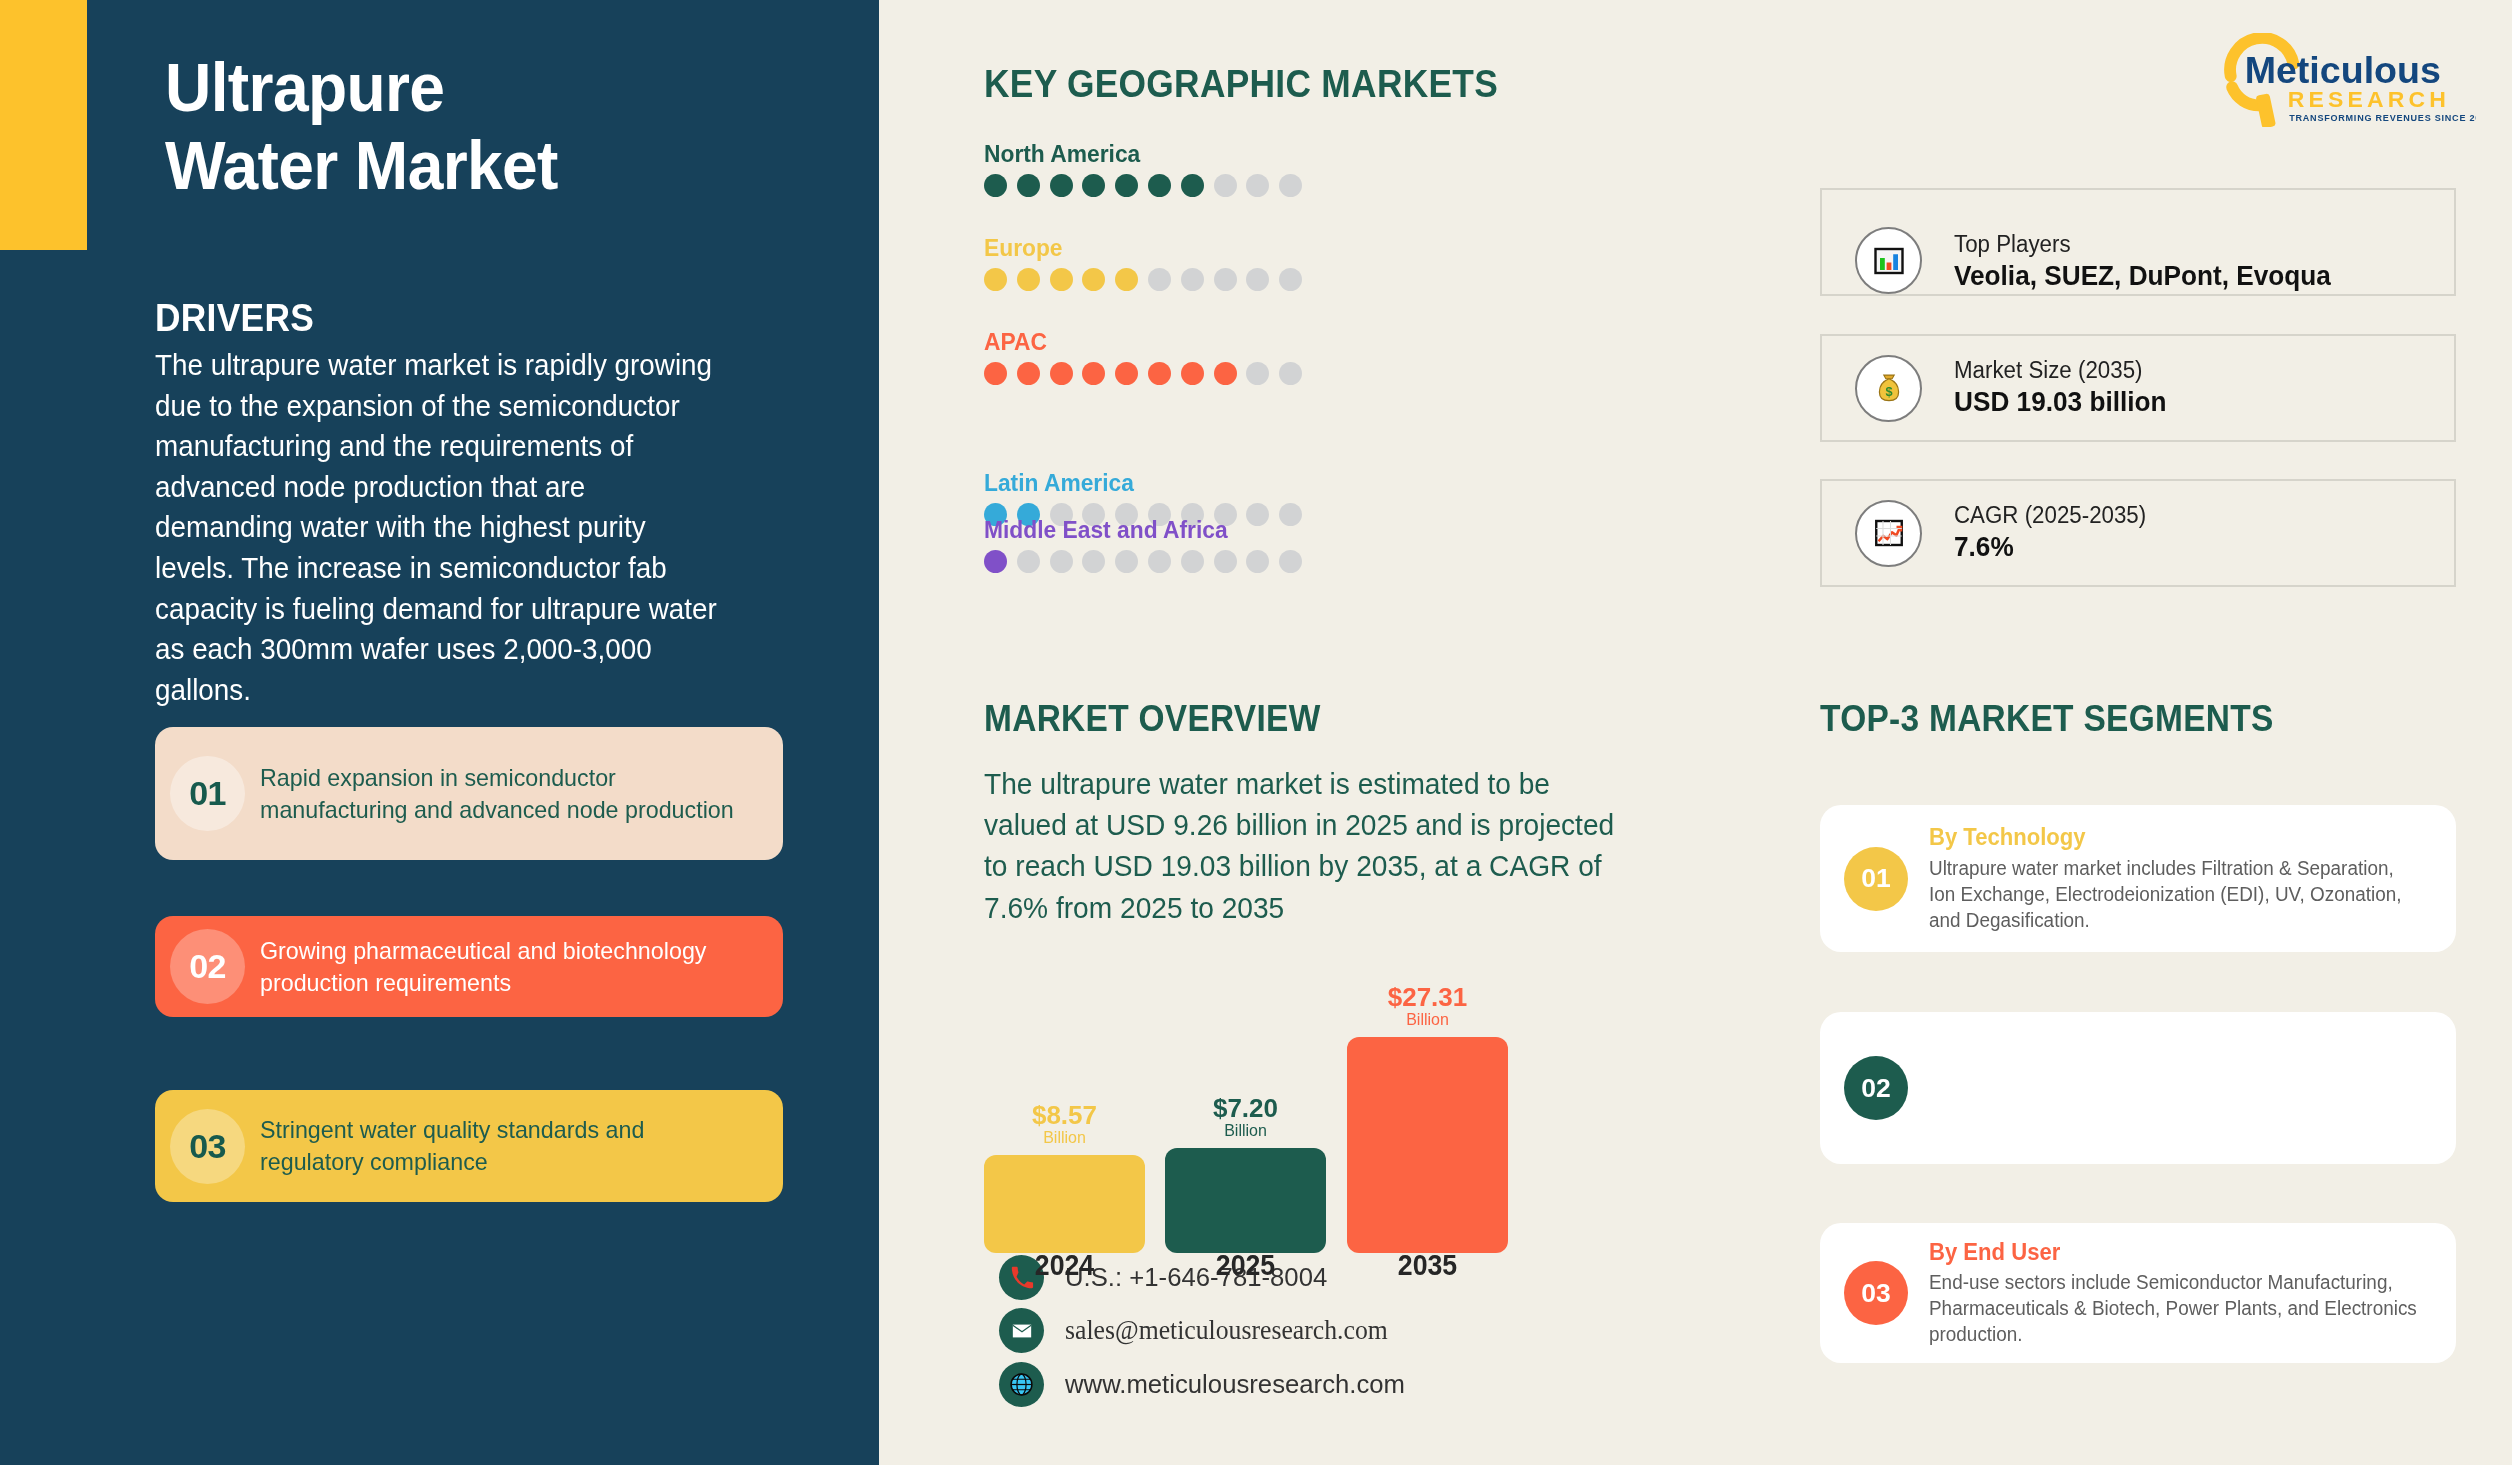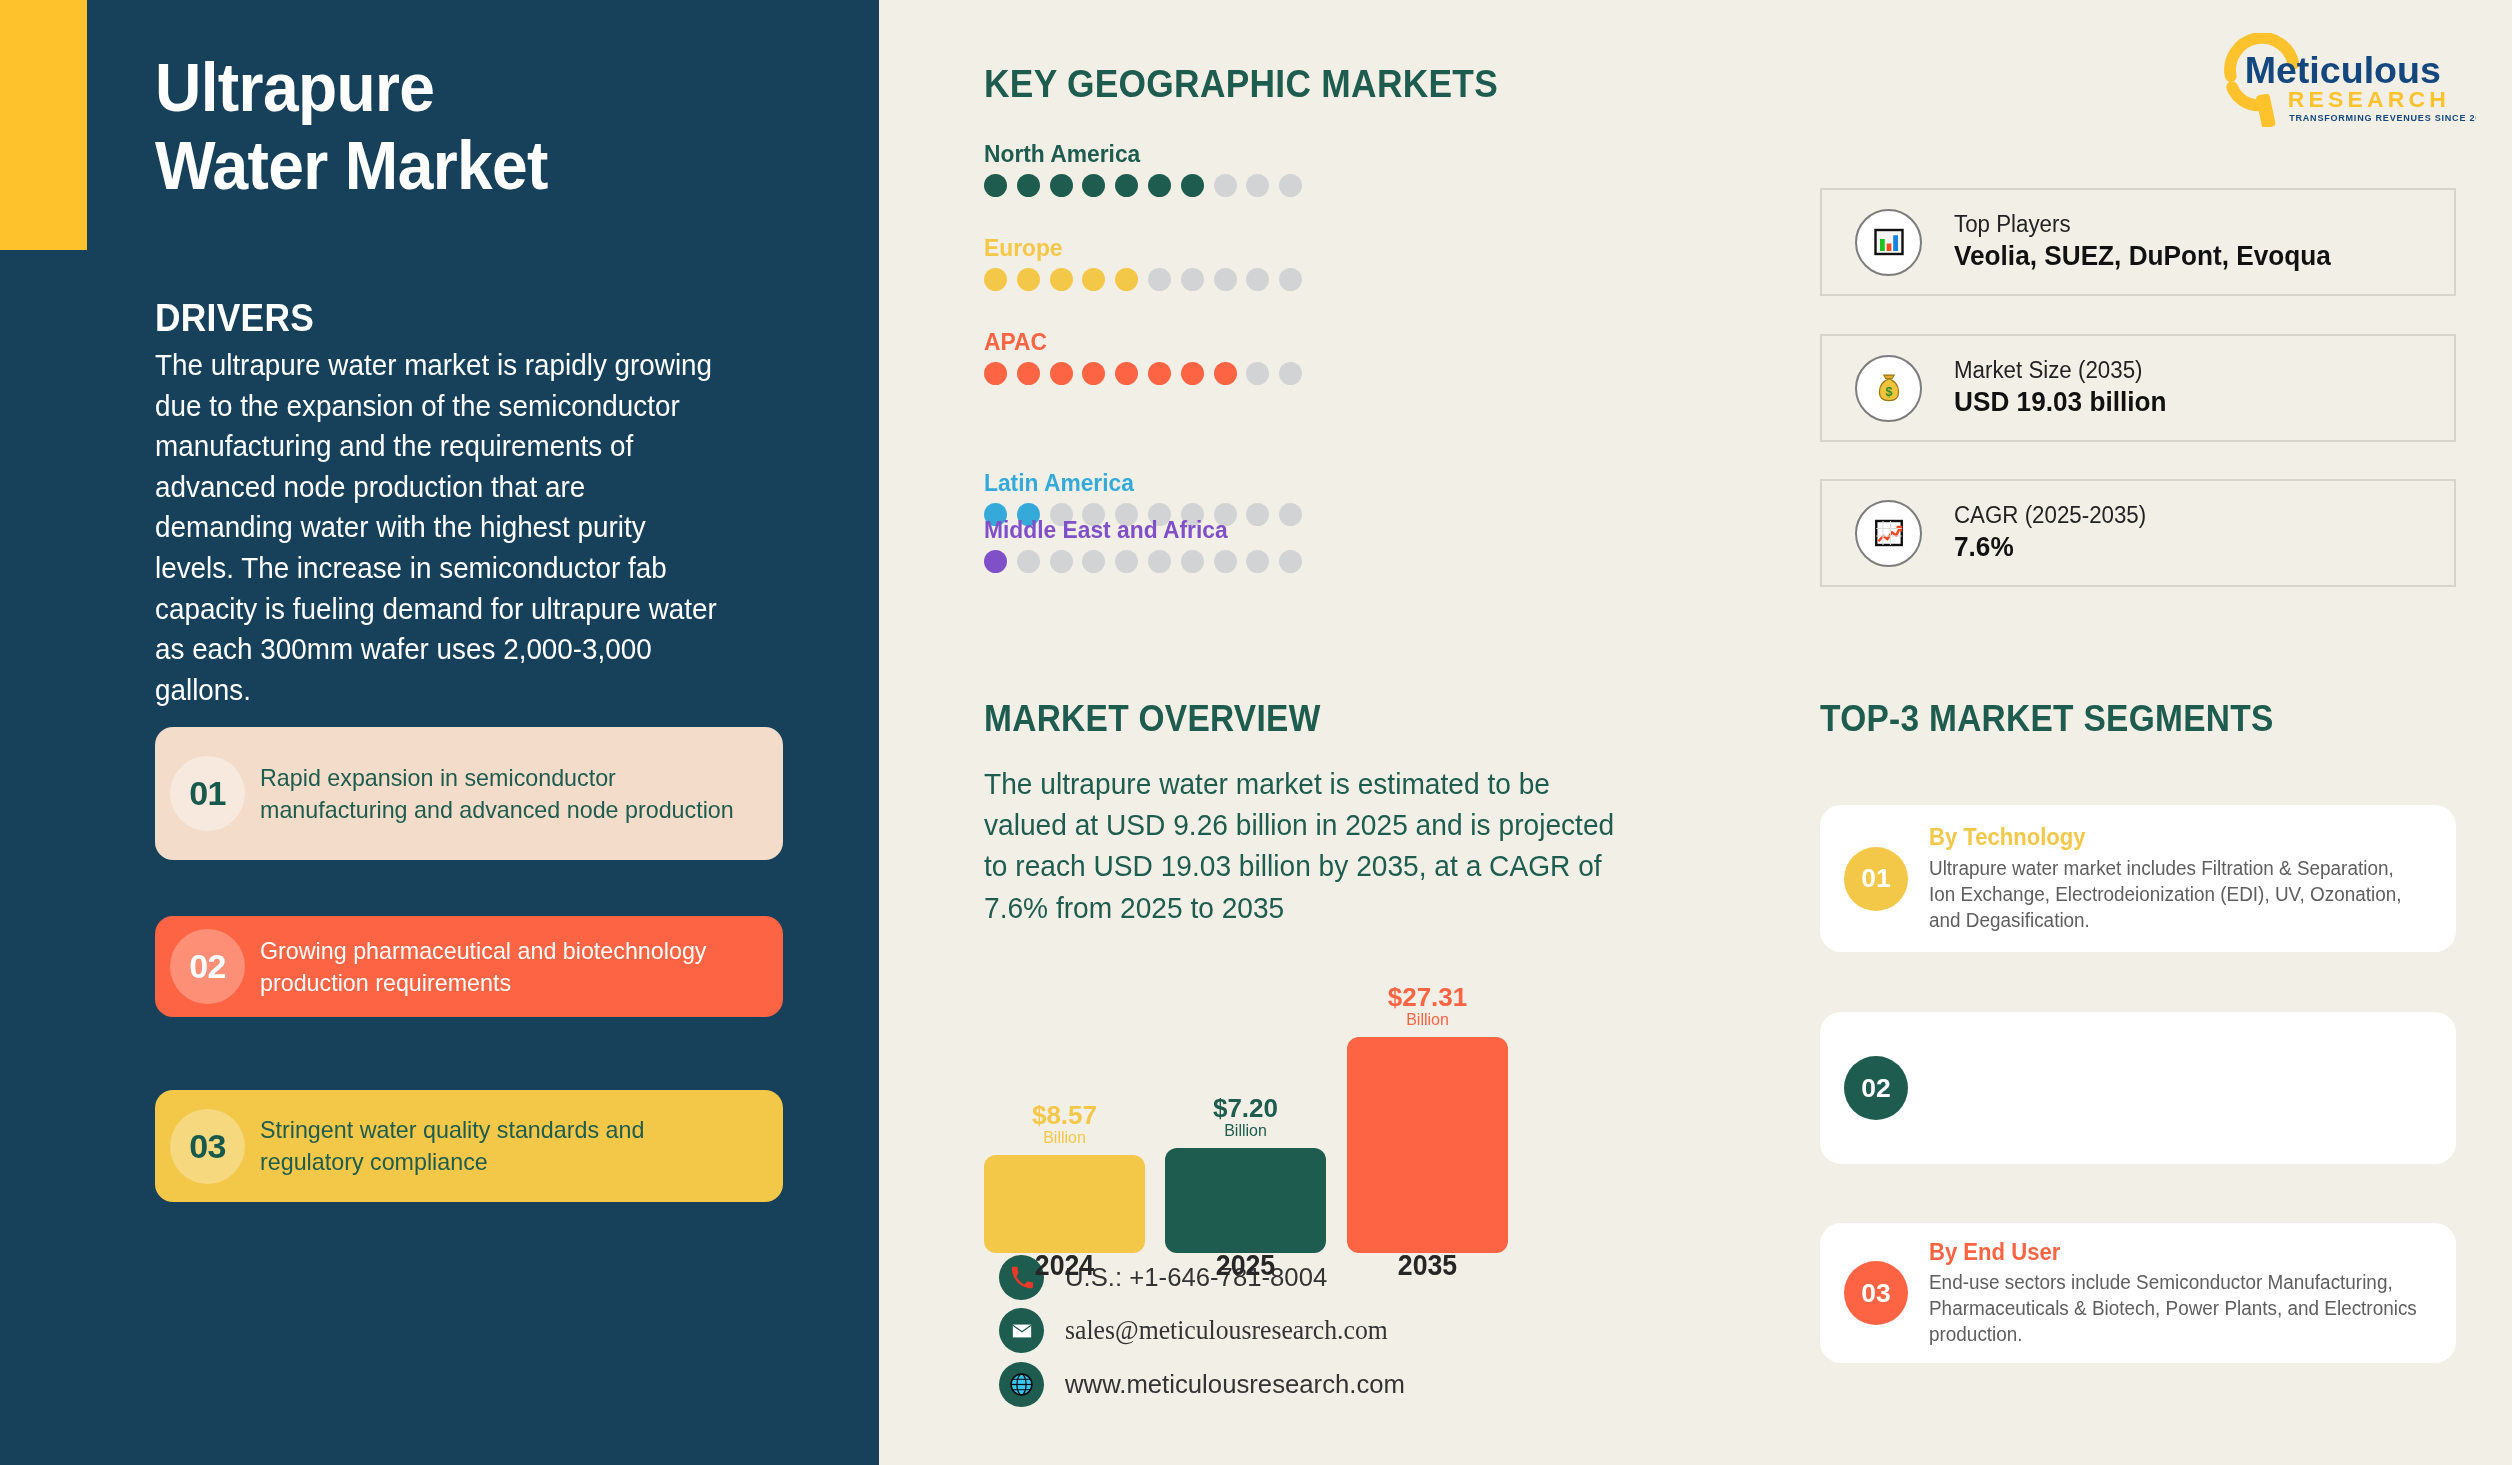--- a/index.html
+++ b/index.html
@@ -14,21 +14,21 @@
   
   #left-panel{
     position:absolute; left:0; top:0; width:879px; height:1465px;
     background:#17415a;
   }
   #accent-bar{
     position:absolute; left:0; top:0; width:87px; height:250px;
     background:#fdc22c;
   }
   #title-block{
-    position:absolute; left:155px; top:49px; width:663px;
+    position:absolute; left:165px; top:49px; width:663px;
   }
   .title-line{
     font-family:"Liberation Sans", sans-serif;
     font-weight:bold; font-size:69px; line-height:1.13;
     color:#ffffff; letter-spacing:-0.7px;
     transform:scaleX(0.93); transform-origin:left center;
   }
   #drivers-heading{
     position:absolute; left:155px; top:297px;
     font-size:38px; font-weight:bold; color:#ffffff;
@@ -134,21 +134,21 @@
   #contact-row-2{ top:1362px; }
 
   
   #logo{ position:absolute; left:2211px; top:33px; width:265px; height:94px; }
 
   .stat-card{
     position:absolute; left:1820px; width:636px;
     border:2.1px solid #d6d4cb; background:#f2efe6;
     display:flex; align-items:center; padding-left:33px;
   }
-  #stat-card-0{ top:188px; height:108px; }
+  #stat-card-0{ top:188px; height:108px;align-items:flex-end; }
   #stat-card-1{ top:334px; height:108px; }
   #stat-card-2{ top:479px; height:108px; }
   .stat-icon{
     width:67px; height:67px; border-radius:50%; background:#ffffff;
     border:2.8px solid #7d7d7d; flex:0 0 67px;
     display:flex; align-items:center; justify-content:center;
     font-size:33px; line-height:1;
   }
   .stat-texts{ margin-left:32px; }
   .stat-label{ font-size:23px; color:#222222; line-height:1.25; transform:scaleX(0.97); transform-origin:left center;}

